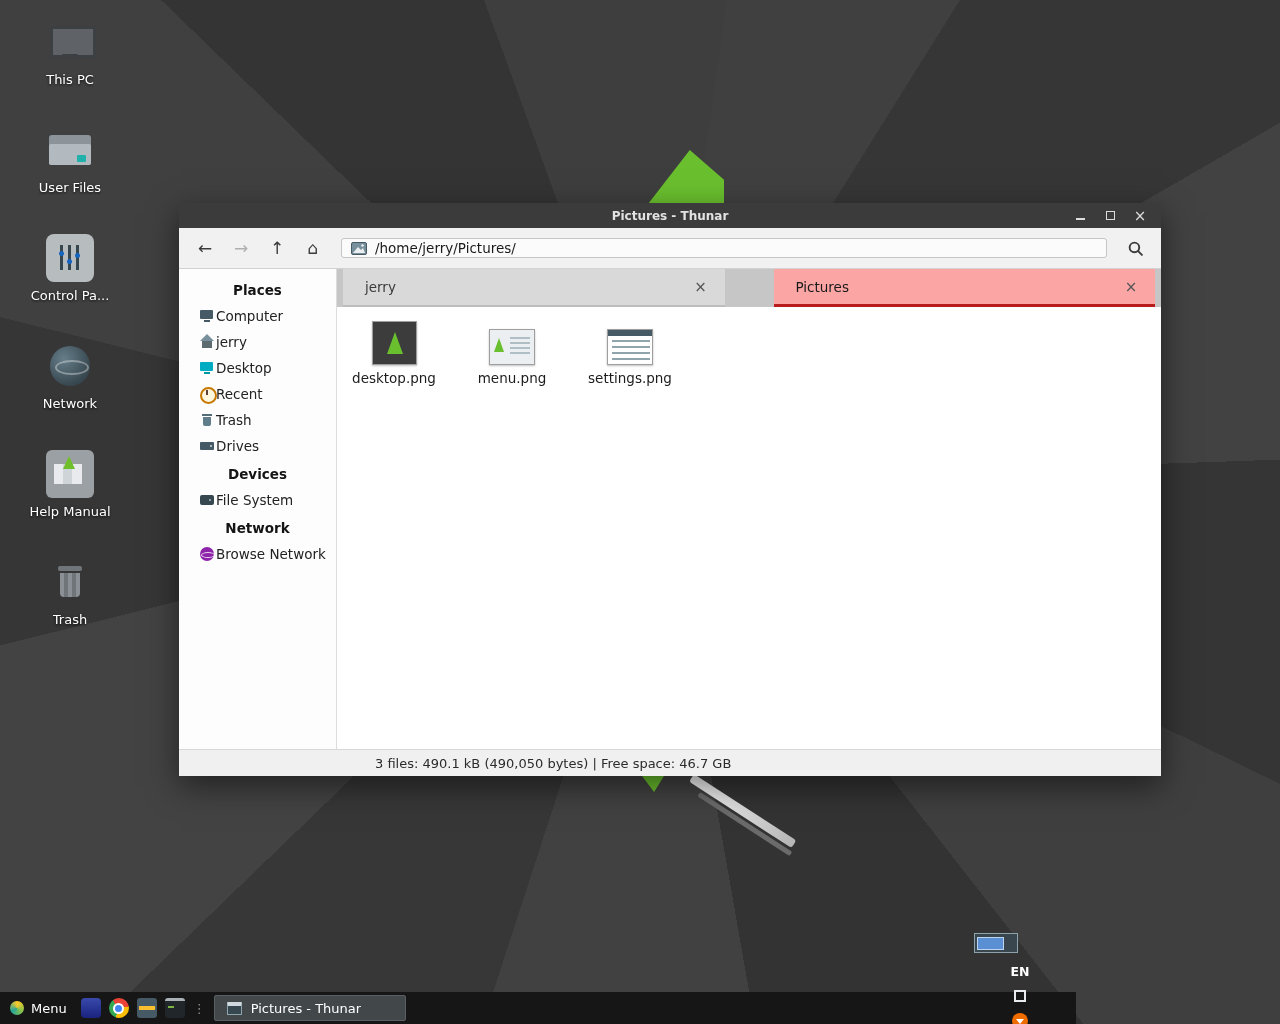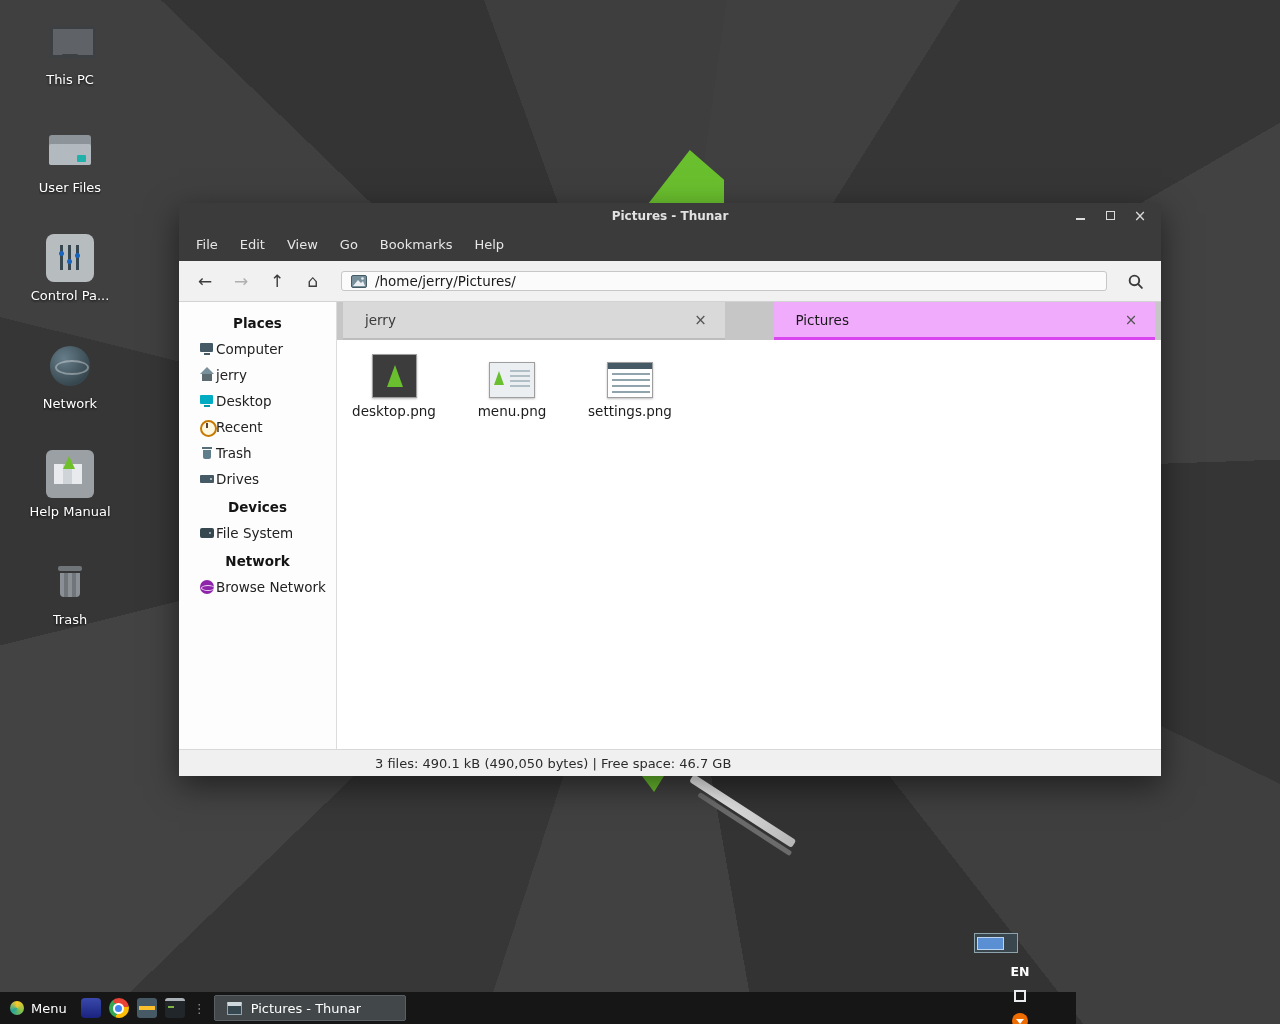--- a/index.html
+++ b/index.html
@@ -96,21 +96,21 @@
   .si-filesystem::before{content:"";position:absolute;left:1px;top:3px;width:14px;height:10px;background:#37474f;border-radius:2px;}
   .si-filesystem::after{content:"";position:absolute;right:4px;top:7px;width:2px;height:2px;border-radius:50%;background:#b0bec5;}
   .si-globe::before{content:"";position:absolute;left:1px;top:1px;width:14px;height:14px;border-radius:50%;background:#8e24aa;}
   .si-globe::after{content:"";position:absolute;left:2px;top:6px;width:12px;height:4px;border:1px solid rgba(255,255,255,.8);
     border-radius:50%;}
 
   .main{flex:1;display:flex;flex-direction:column;min-width:0;}
   .tabbar{height:38px;background:#c6c6c6;display:flex;gap:9px;padding:0 6px;flex:0 0 38px;}
   .tab{flex:1;display:flex;align-items:center;padding:0 14px 0 22px;font-size:13.5px;cursor:default;}
   .tab-inactive{background:#d9d9d9;color:#3a3a3a;border-bottom:2px solid #bdbdbd;}
-  .tab-active{background:#f0abfc;color:#191919;border-bottom:3px solid #d946ef;margin-left:40px;}
+  .tab-active{background:#fca5a5;color:#191919;border-bottom:3px solid #b91c1c;margin-left:40px;}
   .tab-close{margin-left:auto;width:20px;height:20px;display:flex;align-items:center;justify-content:center;
     color:#555;font-size:15px;border-radius:3px;}
   .fileview{flex:1;background:#fff;display:flex;align-items:flex-start;padding:8px 0 0 8px;gap:20px;overflow:hidden;}
   .file-item{width:98px;display:flex;flex-direction:column;align-items:center;padding-top:2px;cursor:default;}
   .thumb-slot{height:48px;display:flex;align-items:flex-end;margin-bottom:5px;}
   .thumb{border:1px solid #9e9e9e;position:relative;box-shadow:0 1px 2px rgba(0,0,0,.25);}
   .thumb-desktop{width:45px;height:44px;background:#3c3c3c;}
   .thumb-desktop::before{content:"";position:absolute;left:14px;top:10px;width:0;height:0;
     border-left:8px solid transparent;border-right:8px solid transparent;border-bottom:22px solid #6abf2e;}
   .thumb-menu{width:46px;height:36px;background:#eceff1;}
@@ -208,28 +208,20 @@
       <span class="wc">
           <span class="wc-min-bar"></span>
         </span>
       <span class="wc">
           <span class="wc-max-box"></span>
         </span>
       <span class="wc">×</span>
     </div>
   </div>
 
-  <div class="menubar">
-    <span class="menu-item">File</span>
-    <span class="menu-item">Edit</span>
-    <span class="menu-item">View</span>
-    <span class="menu-item">Go</span>
-    <span class="menu-item">Bookmarks</span>
-    <span class="menu-item">Help</span>
-  </div>
 
   <div class="toolbar">
     <span class="nav-btn">←</span>
     <span class="nav-btn disabled">→</span>
     <span class="nav-btn">↑</span>
     <span class="nav-btn">⌂</span>
     <div class="pathbar">
       <svg width="16" height="13">
         <rect x="0.5" y="0.5" width="15" height="12" rx="1.5" fill="#78909c" stroke="#455a64"></rect>
         <polygon points="2,11 7,5 10,8 12,6 14,11" fill="#eceff1"></polygon>

